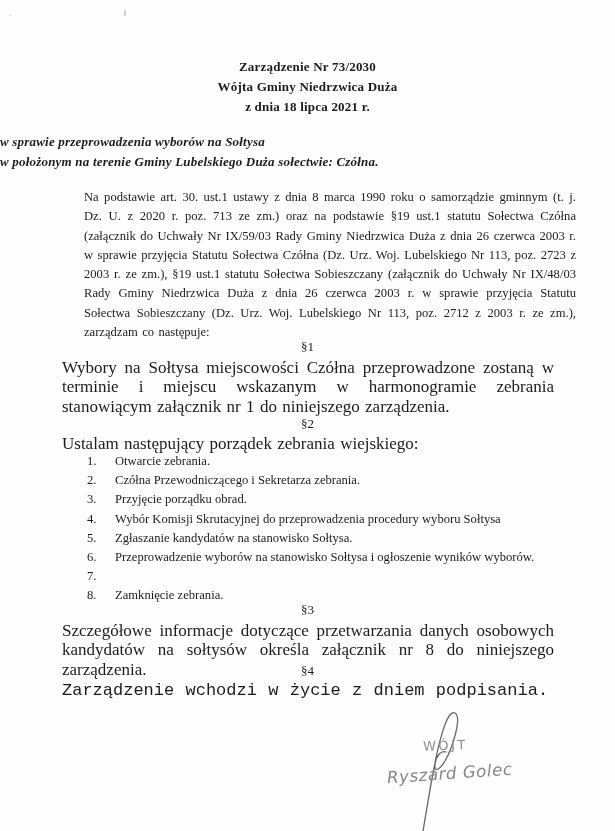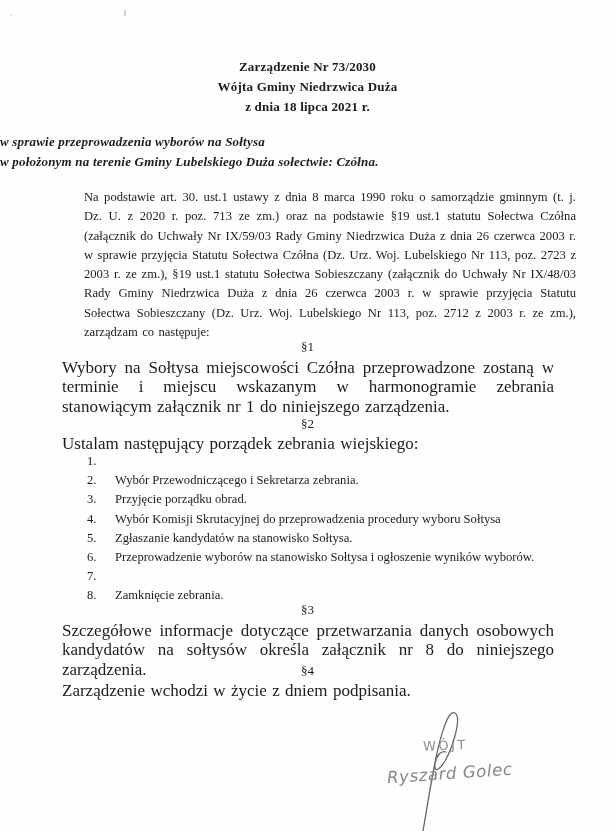--- a/index.html
+++ b/index.html
@@ -47,21 +47,21 @@
   }
   .sec-body {
     position: absolute; left: 62px; width: 492px;
     font-size: 17px; line-height: 19.3px;
     text-align: justify; text-align-last: left;
     word-spacing: 1.1px;
   }
   .h1 { top: 339px; } .b1 { top: 358px; }
   .h2 { top: 416px; } .b2 { top: 434px; text-align: center; }
   .h3 { top: 602px; } .b3 { top: 621px; }
-  .h4 { top: 663px; } .b4 { top: 681px; text-align: right; }
+  .h4 { top: 663px; } .b4 { top: 681px; text-align: right; font-family: Liberation Mono, monospace; }
   .agenda {
     position: absolute; top: 452px; left: 62px; width: 492px;
     list-style: none; font-size: 12.6px;
   }
   .agenda li {
     display: flex; line-height: 19.2px;
   }
   .agenda .num {
     width: 28px; margin-left: 25px; flex: 0 0 auto;
   }
@@ -106,24 +106,25 @@
 
   <div class="sec-head h1">§1</div>
   <p class="sec-body b1">Wybory na Sołtysa miejscowości Czółna przeprowadzone zostaną w terminie i miejscu wskazanym w harmonogramie zebrania stanowiącym załącznik nr 1 do niniejszego zarządzenia.</p>
 
   <div class="sec-head h2">§2</div>
   <p class="sec-body b2">Ustalam następujący porządek zebrania wiejskiego:</p>
 
   <ol class="agenda">
     <li>
       <span class="num">1.</span>
+      <span class="itxt">Otwarcie zebrania.</span>
     </li>
     <li>
       <span class="num">2.</span>
-      <span class="itxt">Wybór Przewodniczącego i Sekretarza zebrania.</span>
+      <span class="itxt">Czółna Przewodniczącego i Sekretarza zebrania.</span>
     </li>
     <li>
       <span class="num">3.</span>
       <span class="itxt">Przyjęcie porządku obrad.</span>
     </li>
     <li>
       <span class="num">4.</span>
       <span class="itxt">Wybór Komisji Skrutacyjnej do przeprowadzenia procedury wyboru Sołtysa</span>
     </li>
     <li>

